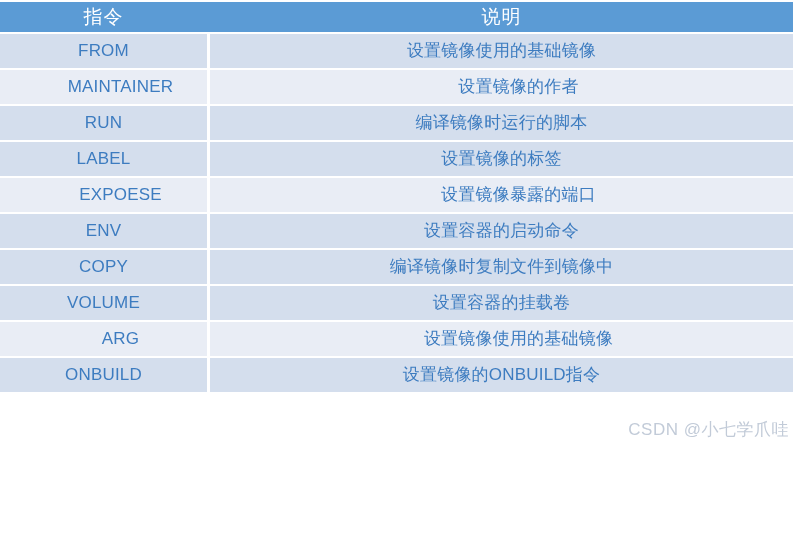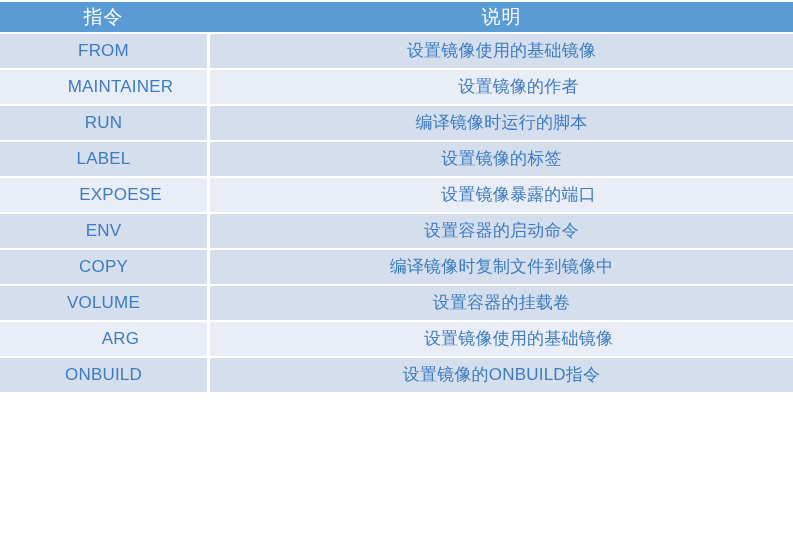--- a/index.html
+++ b/index.html
@@ -155,14 +155,18 @@
           <td class="desc-cell">设置镜像使用的基础镜像</td>
         </tr>
         <tr class="odd">
           <td class="cmd-cell">ONBUILD</td>
           <td class="gap-cell"></td>
           <td class="desc-cell">设置镜像的ONBUILD指令</td>
         </tr>
       </tbody>
   </table>
 
+  <div id="watermark">
+    <span class="wm-brand">CSDN</span>
+    <span class="wm-user">@小七学爪哇</span>
+  </div>
 
 </div>
 
 </body></html>

